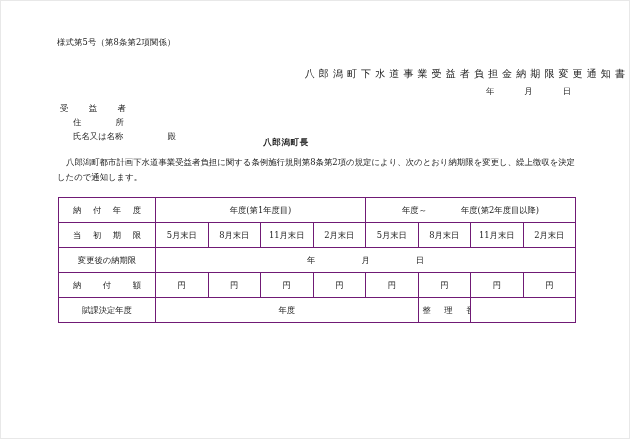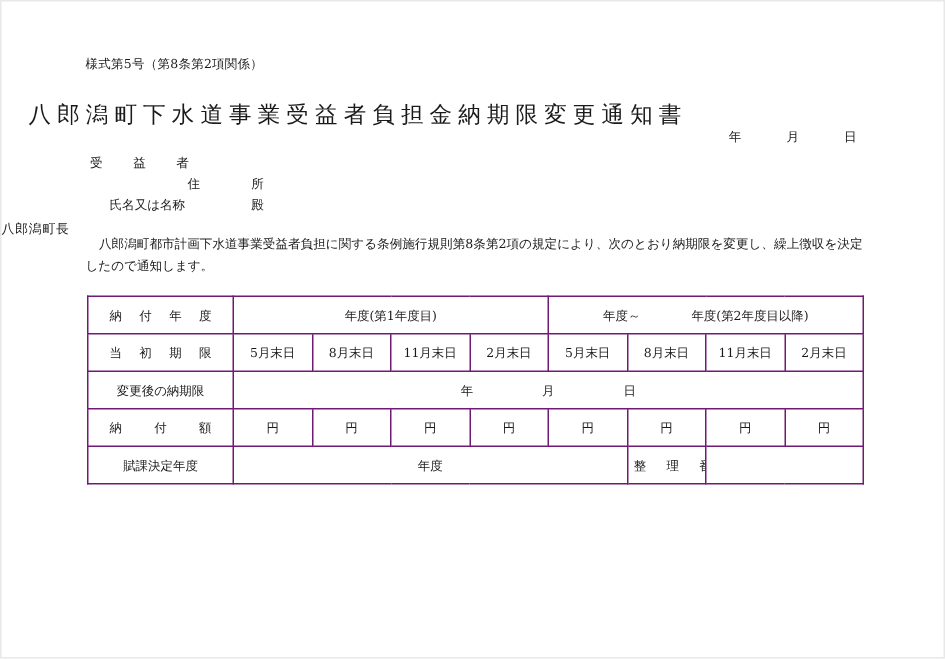--- a/index.html
+++ b/index.html
@@ -30,22 +30,22 @@
     top: 36px;
     font-size: 8.3px;
     letter-spacing: 0.2px;
     white-space: nowrap;
   }
   .doc-title {
     position: absolute;
     left: 0;
     right: 0;
     top: 66px;
-    text-align: left;
-    font-size: 15px;
+    text-align: right;
+    font-size: 10px;
     letter-spacing: 4.1px;
     padding-left: 18px;
     white-space: nowrap;
   }
   .date-line {
     position: absolute;
     right: 58px;
     top: 85px;
     font-size: 8.4px;
     white-space: nowrap;
@@ -62,37 +62,37 @@
     font-size: 8.4px;
     line-height: 14.2px;
   }
   .rc-title {
     letter-spacing: 6px;
     padding-left: 3px;
   }
   .rc-addr {
     padding-left: 16px;
     letter-spacing: 0;
-    text-align: right;
   }
   .rc-addr .sp { display: inline-block; width: 34px; }
   .rc-name {
     padding-left: 16px;
   }
   .rc-name .hon { display: inline-block; margin-left: 44px; }
 
   .sender {
     position: absolute;
     left: 0;
     right: 58px;
-    top: 146px;
-    text-align: left;
+    top: 136px;
+    text-align: center;
     font-size: 8.5px;
     letter-spacing: 0.6px;
     white-space: nowrap;
+    font-weight: bold;
   }
 
   
   .body-text {
     position: absolute;
     left: 56px;
     top: 154px;
     width: 518px;
     font-size: 8.4px;
     line-height: 14.5px;

